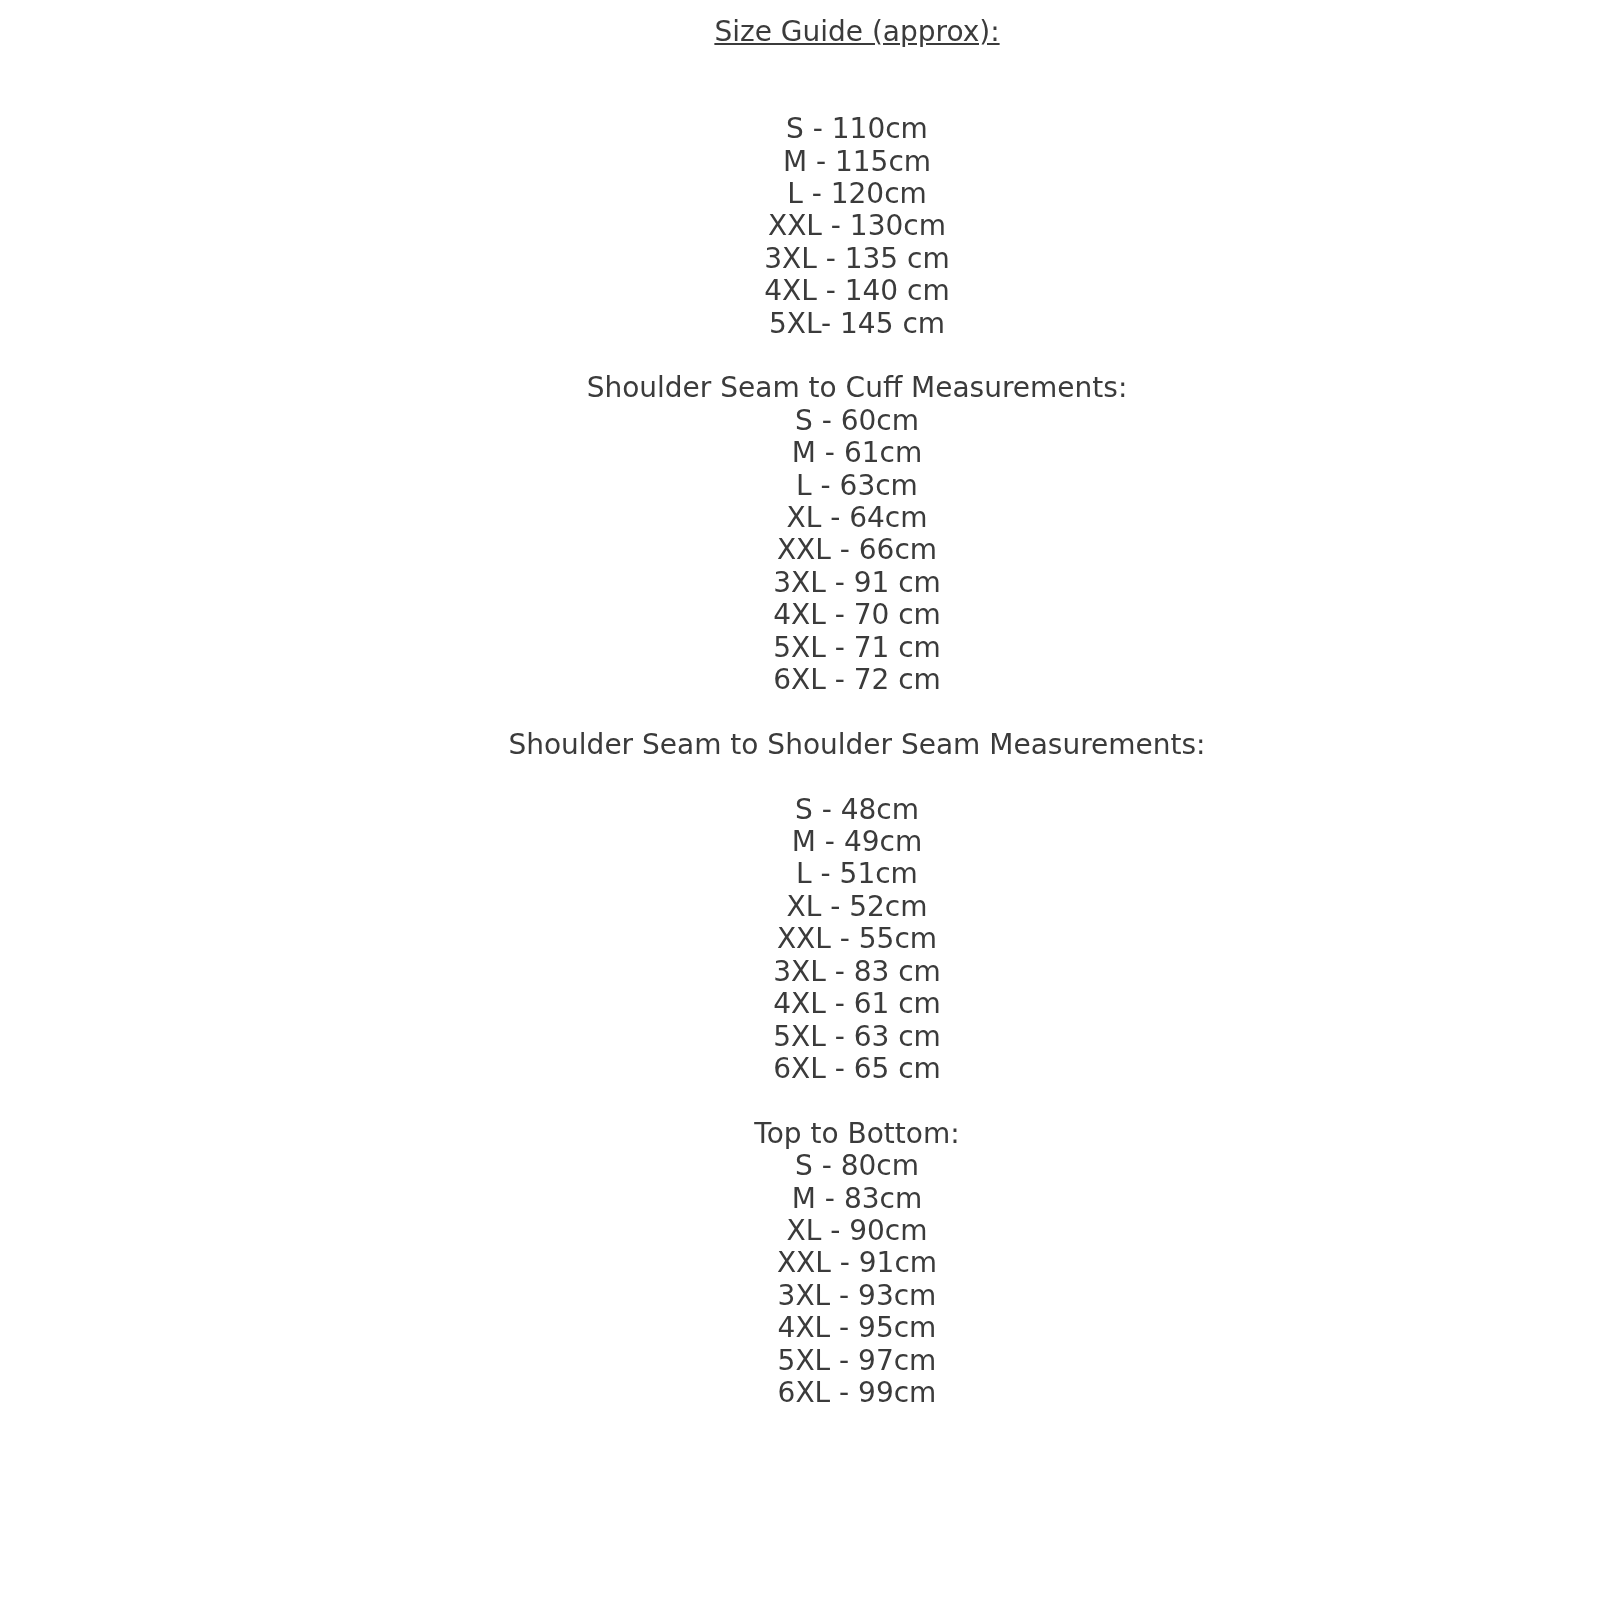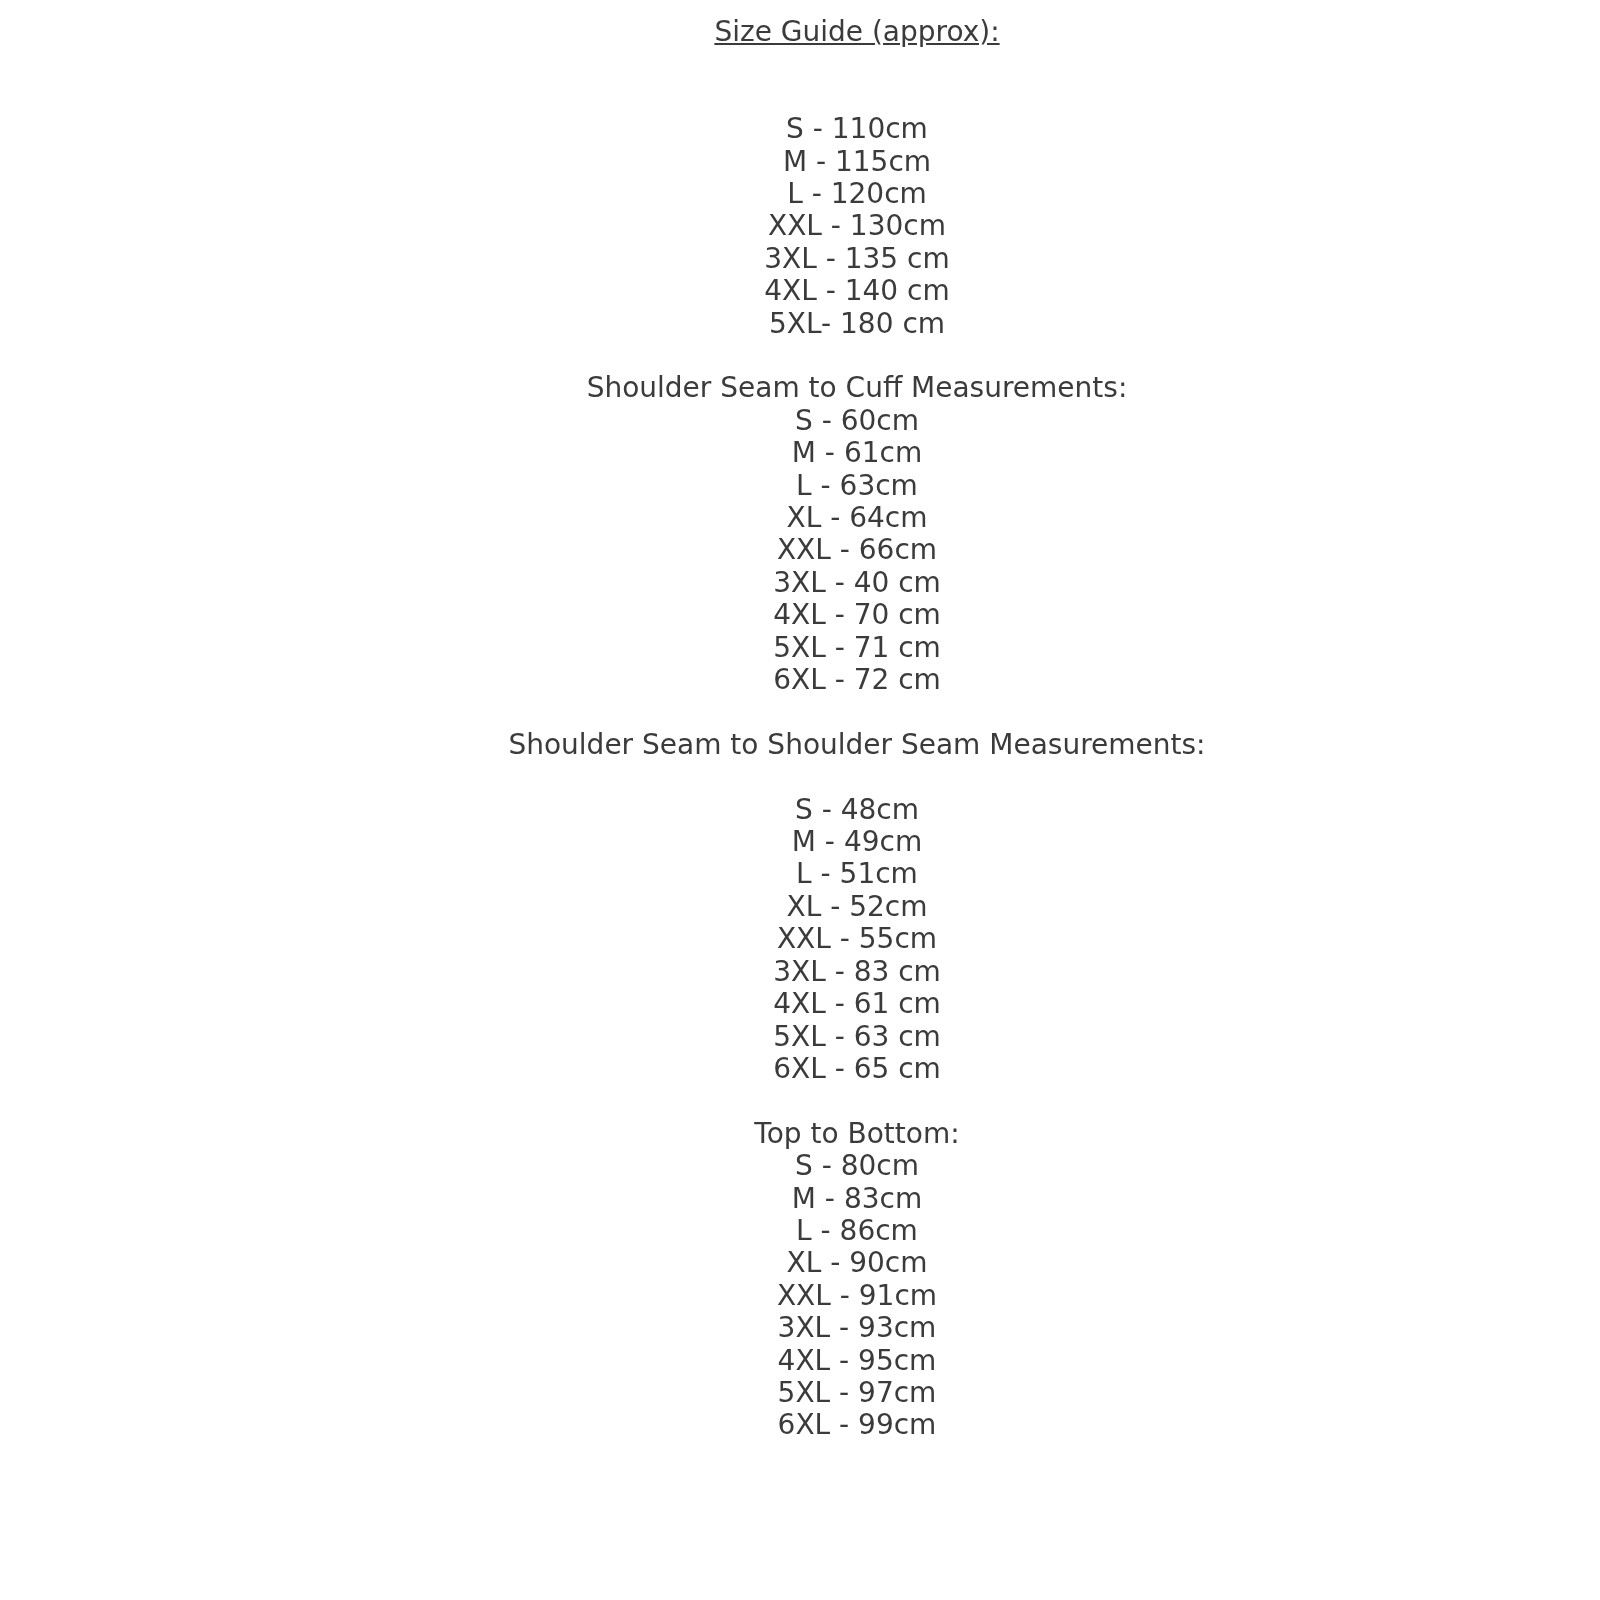--- a/index.html
+++ b/index.html
@@ -37,30 +37,30 @@
   <div class="line title">Size Guide (approx):</div>
   <div class="line spacer"></div>
 
   <div class="line spacer"></div>
   <div class="line">S - 110cm</div>
   <div class="line">M - 115cm</div>
   <div class="line">L - 120cm</div>
   <div class="line">XXL - 130cm</div>
   <div class="line">3XL - 135 cm</div>
   <div class="line">4XL - 140 cm</div>
-  <div class="line">5XL- 180 cm</div>
+  <div class="line">5XL- 145 cm</div>
   <div class="line spacer"></div>
 
   <div class="line heading">Shoulder Seam to Cuff Measurements:</div>
   <div class="line">S - 60cm</div>
   <div class="line">M - 61cm</div>
   <div class="line">L - 63cm</div>
   <div class="line">XL - 64cm</div>
   <div class="line">XXL - 66cm</div>
-  <div class="line">3XL - 40 cm</div>
+  <div class="line">3XL - 91 cm</div>
   <div class="line">4XL - 70 cm</div>
   <div class="line">5XL - 71 cm</div>
   <div class="line">6XL - 72 cm</div>
   <div class="line spacer"></div>
 
   <div class="line heading">Shoulder Seam to Shoulder Seam Measurements:</div>
   <div class="line spacer"></div>
   <div class="line">S - 48cm</div>
   <div class="line">M - 49cm</div>
   <div class="line">L - 51cm</div>
@@ -68,21 +68,20 @@
   <div class="line">XXL - 55cm</div>
   <div class="line">3XL - 83 cm</div>
   <div class="line">4XL - 61 cm</div>
   <div class="line">5XL - 63 cm</div>
   <div class="line">6XL - 65 cm</div>
   <div class="line spacer"></div>
 
   <div class="line heading">Top to Bottom:</div>
   <div class="line">S - 80cm</div>
   <div class="line">M - 83cm</div>
-  <div class="line">L - 86cm</div>
   <div class="line">XL - 90cm</div>
   <div class="line">XXL - 91cm</div>
   <div class="line">3XL - 93cm</div>
   <div class="line">4XL - 95cm</div>
   <div class="line">5XL - 97cm</div>
   <div class="line">6XL - 99cm</div>
 
 </div>
 
 </body></html>

